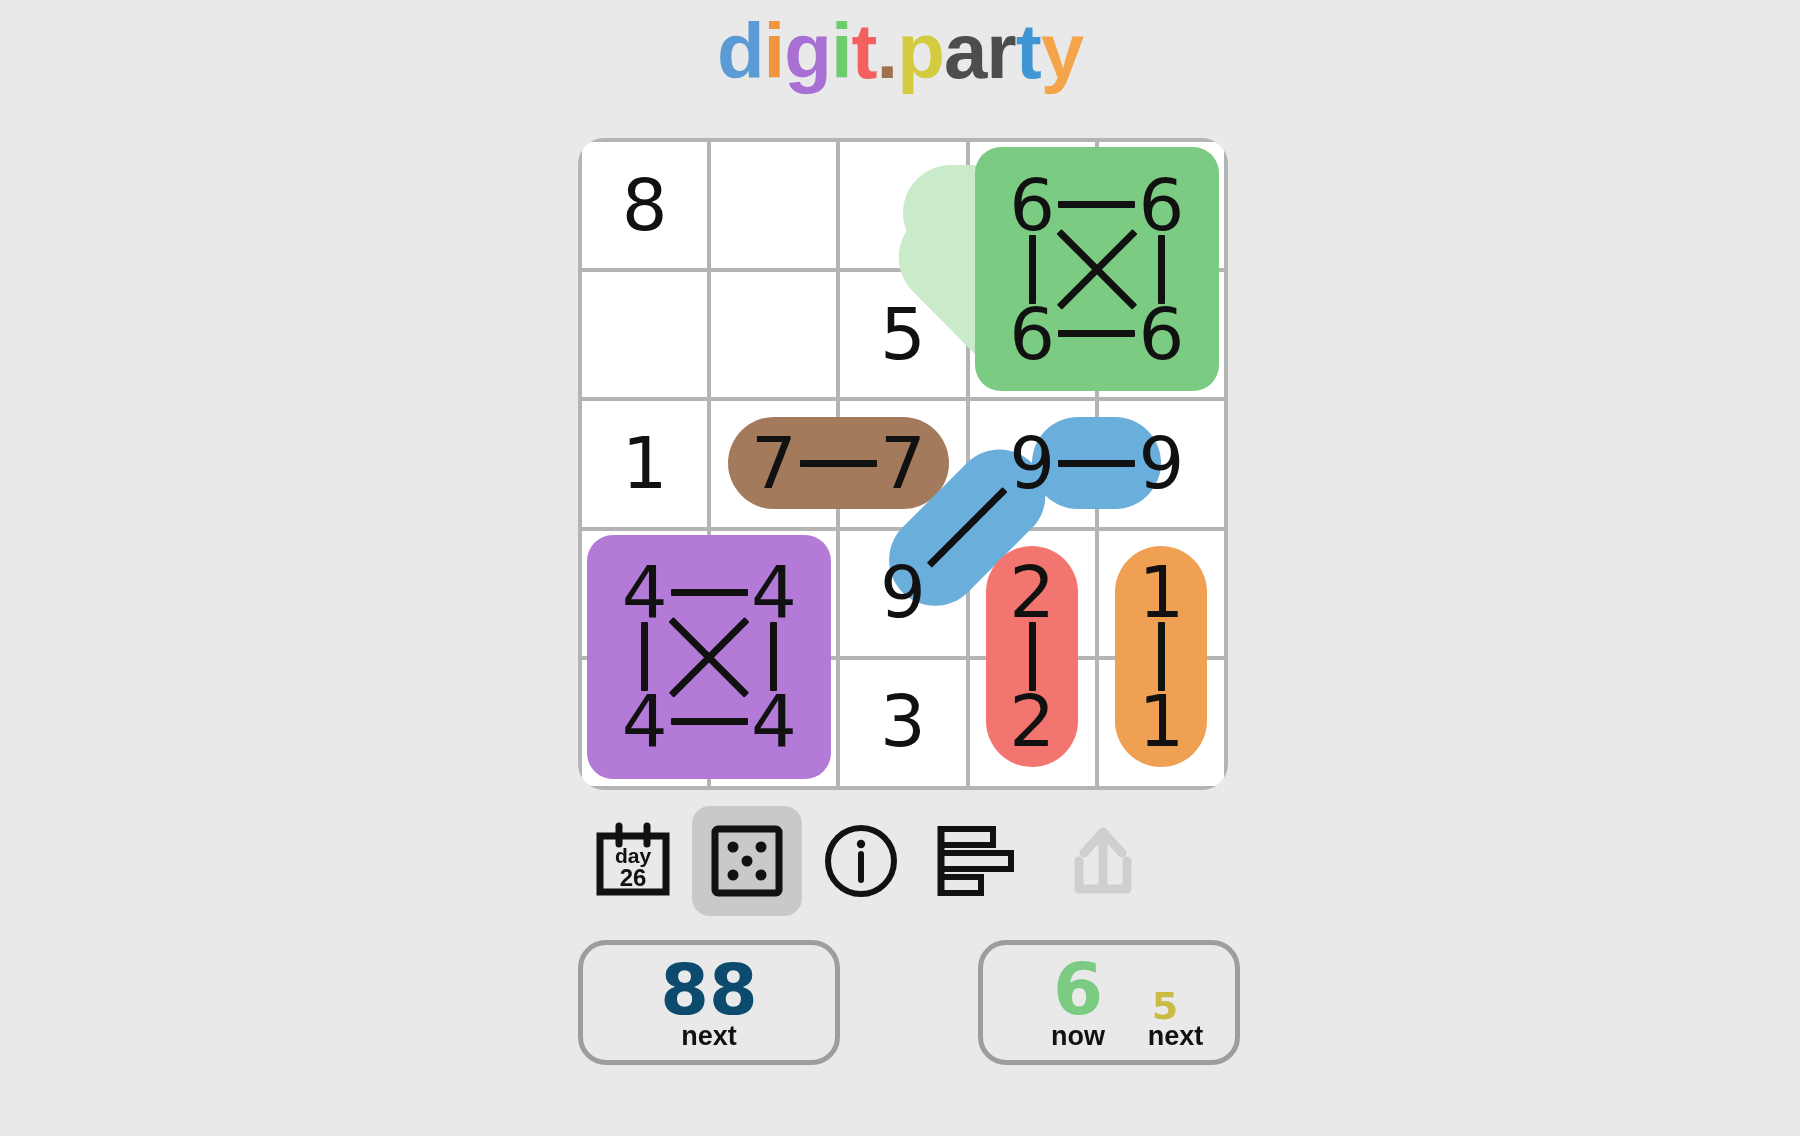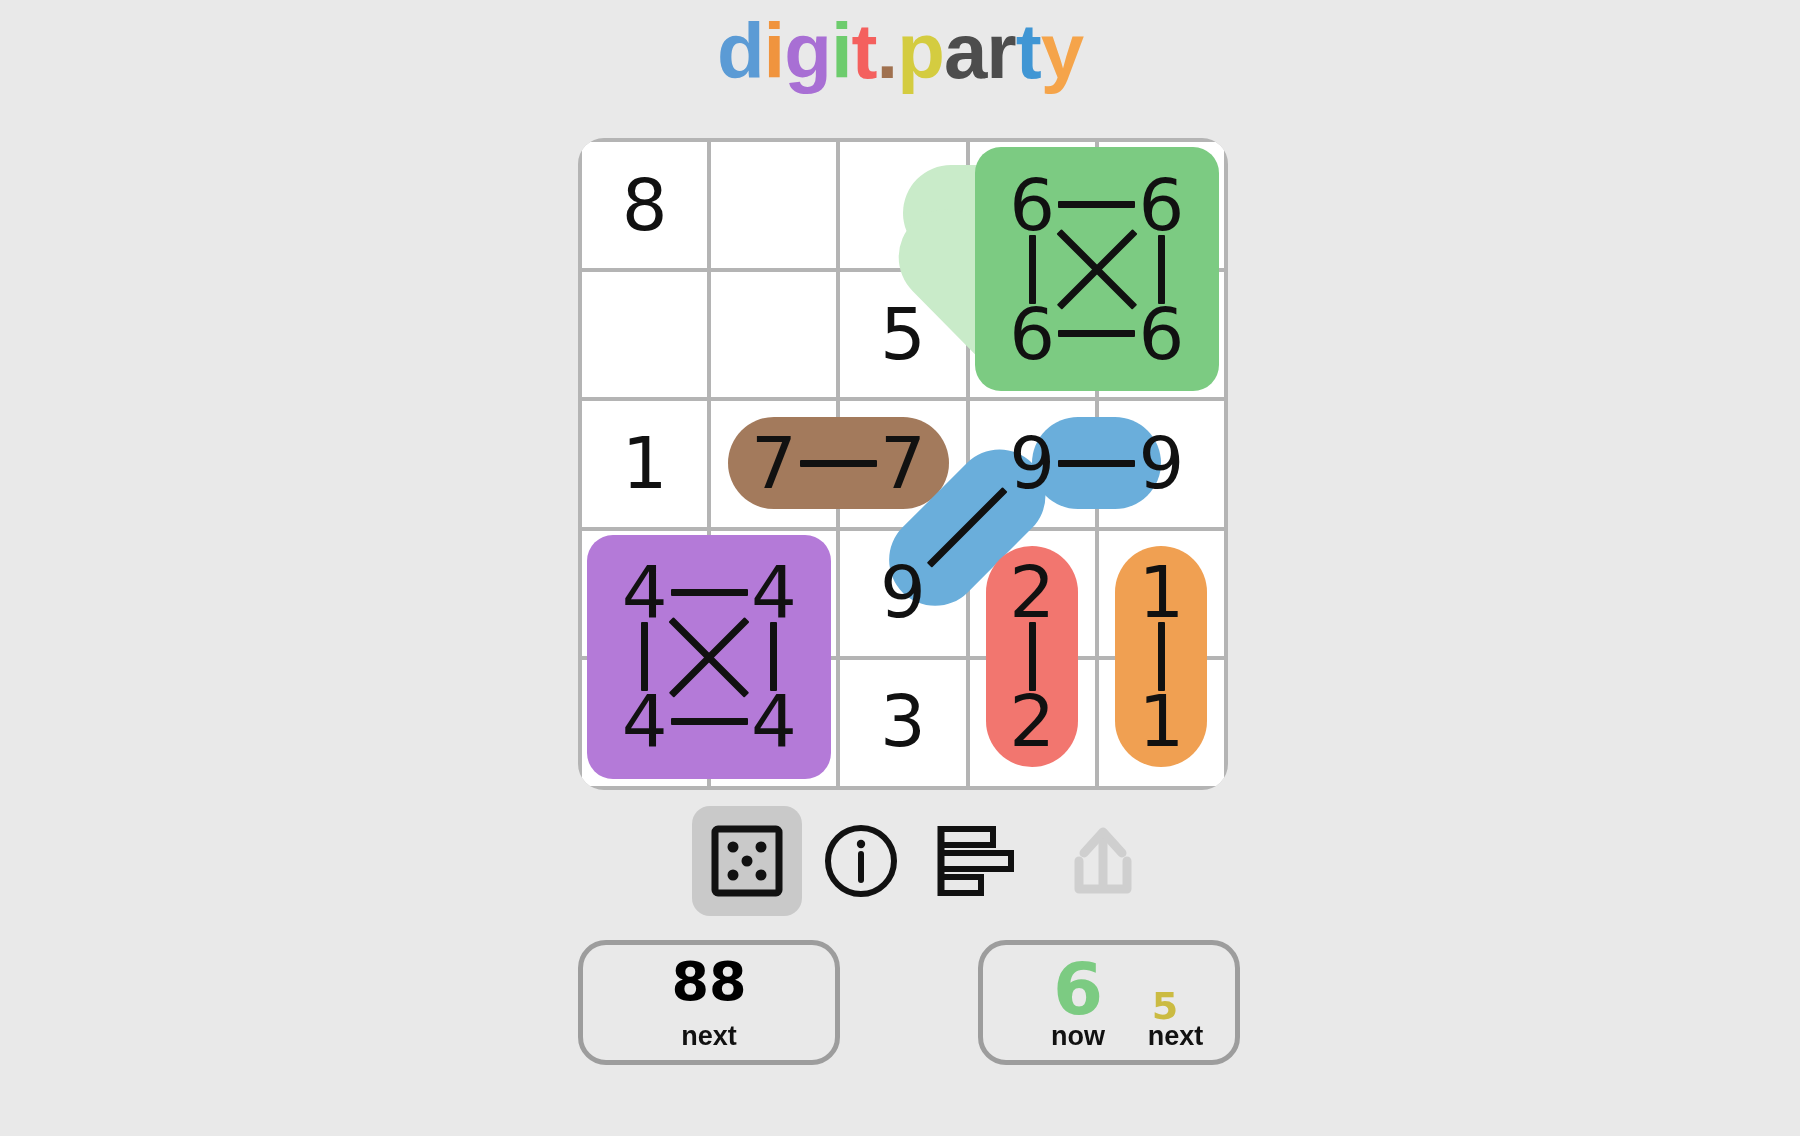--- a/index.html
+++ b/index.html
@@ -147,23 +147,23 @@
     box-sizing: border-box;
   }
   #score-panel { left: 578px; top: 940px; width: 262px; height: 125px; }
   #next-panel  { left: 978px; top: 940px; width: 262px; height: 125px; }
 
   .big-num {
     position: absolute;
     left: 0; right: 0;
     top: 10px;
     text-align: center;
-    font-size: 54px;
-    font-weight: bold;
-    color: #000000;
+    font-size: 70px;
+    font-weight: bold;
+    color: #0c4a6e;
     line-height: 1;
     font-family: "DejaVu Sans", sans-serif;
   }
   .small-label {
     position: absolute;
     left: 0; right: 0;
     bottom: 10px;
     text-align: center;
     font-size: 27px;
     font-weight: bold;
@@ -300,20 +300,29 @@
         <div class="conn-d" style="left: 93.4701px; top: 477.57px; width: 106.716px; transform: rotate(45deg);"></div>
         <div class="conn-d" style="left: 168.93px; top: 477.57px; width: 106.716px; transform: rotate(135deg);"></div>
         <div class="conn conn-v" style="top: 484.2px; height: 69.2px; left: 450.7px;"></div>
         <div class="conn conn-v" style="top: 484.2px; height: 69.2px; left: 579.9px;"></div>
       </div>
   </div>
 </div>
 
 <div id="toolbar">
 
+  <div class="tool" style="left:0px;">
+    <svg width="78" height="78" viewBox="0 0 78 78">
+      <rect x="6" y="14" width="66" height="56" fill="none" stroke="#111" stroke-width="7"></rect>
+      <line x1="25" y1="4" x2="25" y2="22" stroke="#111" stroke-width="7" stroke-linecap="round"></line>
+      <line x1="53" y1="4" x2="53" y2="22" stroke="#111" stroke-width="7" stroke-linecap="round"></line>
+      <text x="39" y="41" font-family="Liberation Sans, sans-serif" font-size="21" font-weight="bold" fill="#111" text-anchor="middle">day</text>
+      <text x="39" y="64" font-family="Liberation Sans, sans-serif" font-size="24" font-weight="bold" fill="#111" text-anchor="middle">26</text>
+    </svg>
+  </div>
 
   <div class="tool selected" style="left:114px;">
     <svg width="74" height="74" viewBox="0 0 74 74">
       <rect x="5" y="5" width="64" height="64" rx="3" fill="#c9c9c9" stroke="#111" stroke-width="7"></rect>
       <circle cx="23" cy="23" r="5.5" fill="#111"></circle>
       <circle cx="51" cy="23" r="5.5" fill="#111"></circle>
       <circle cx="37" cy="37" r="5.5" fill="#111"></circle>
       <circle cx="23" cy="51" r="5.5" fill="#111"></circle>
       <circle cx="51" cy="51" r="5.5" fill="#111"></circle>
     </svg>

